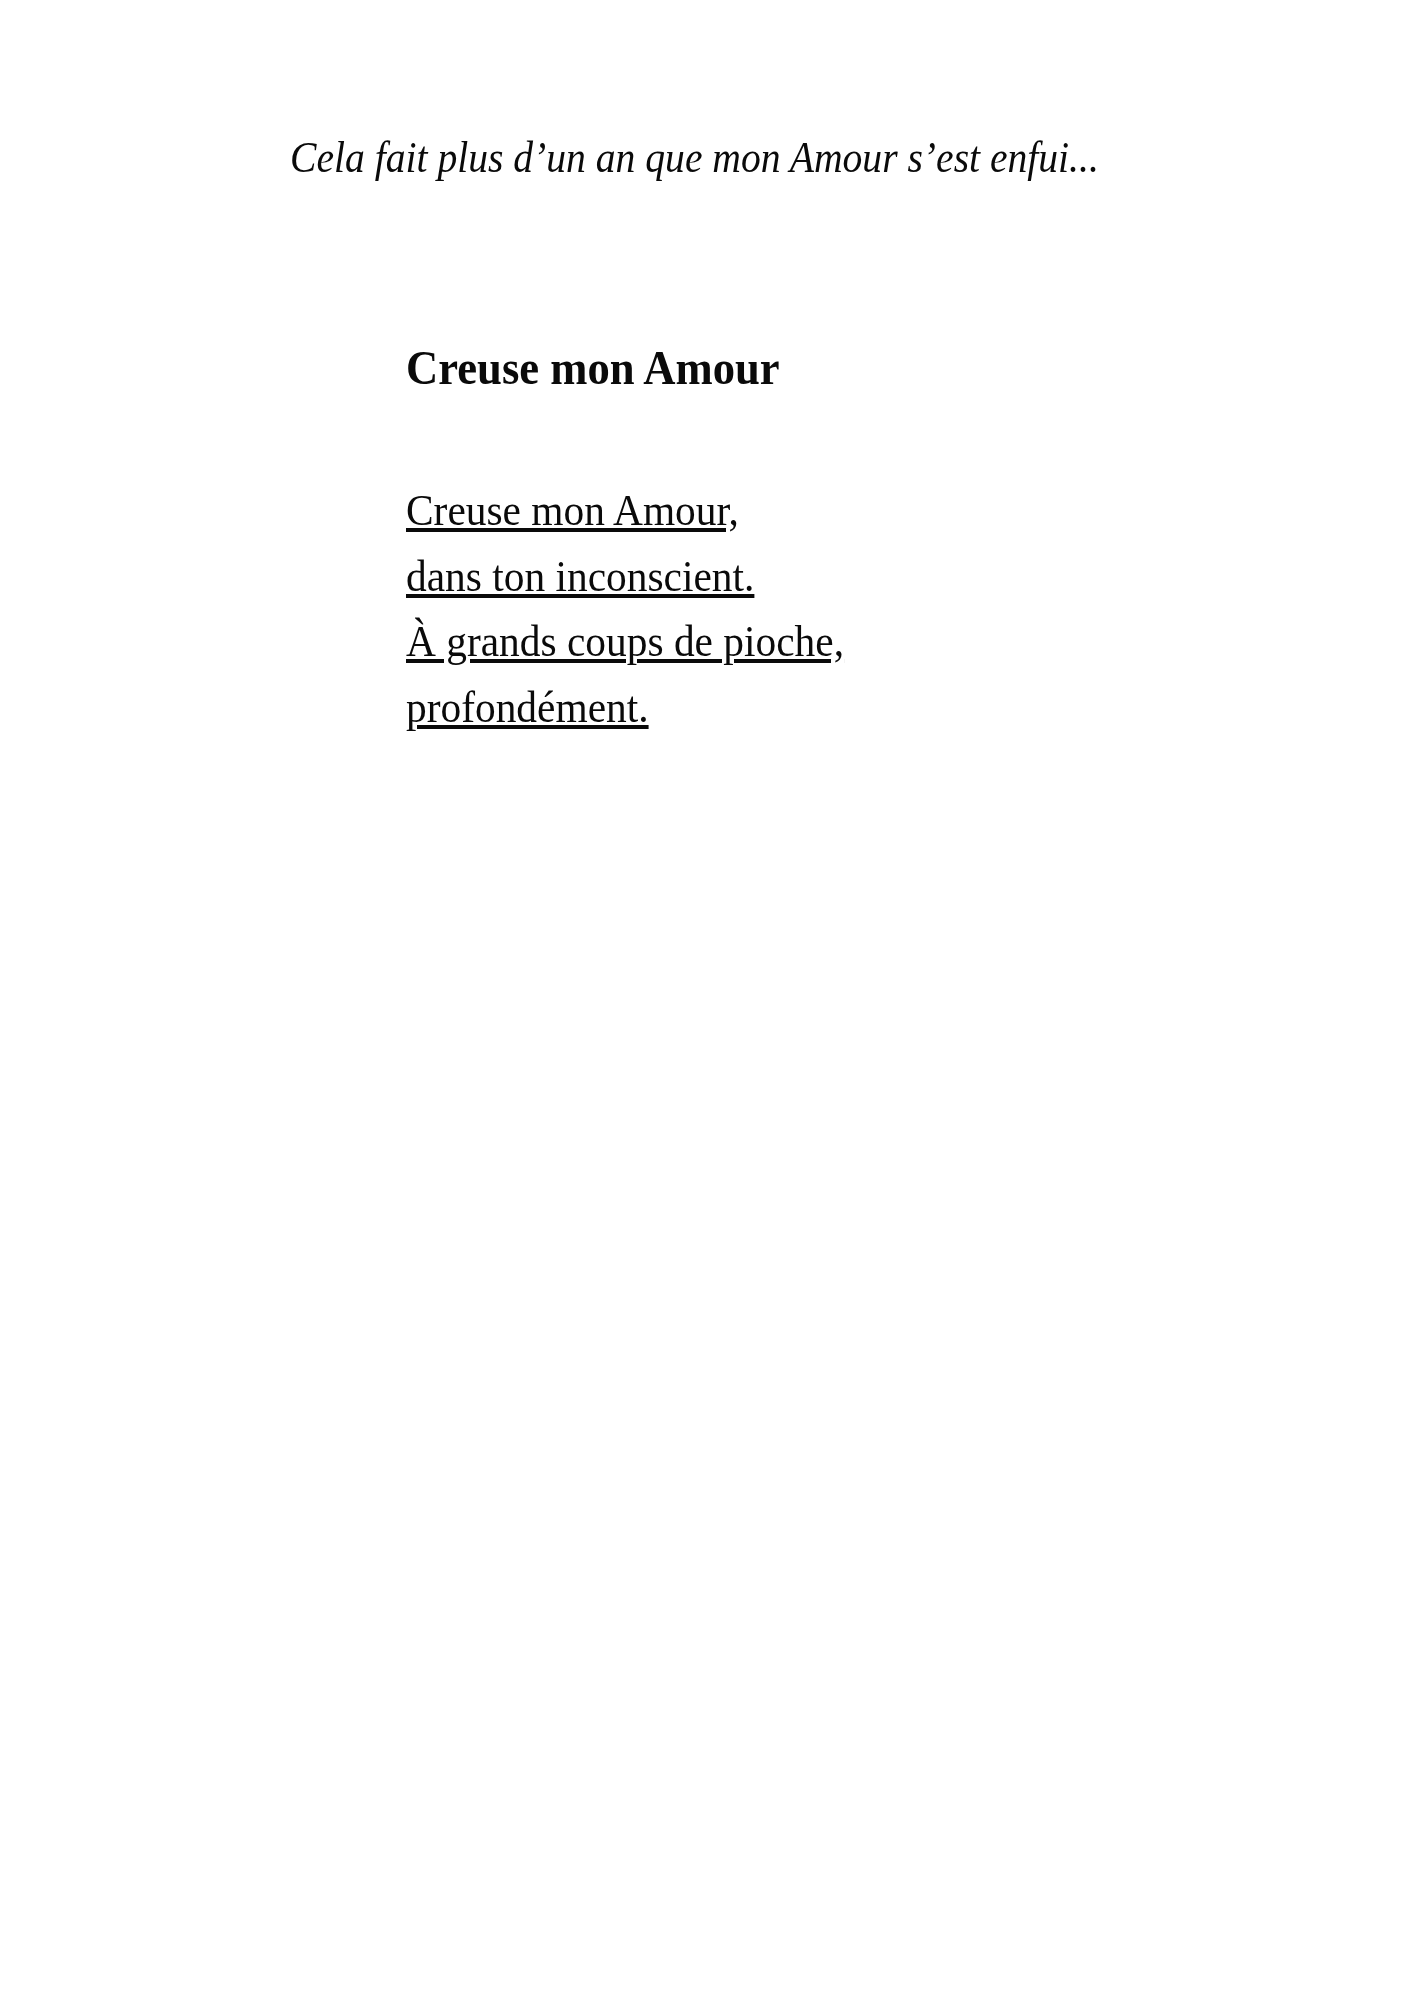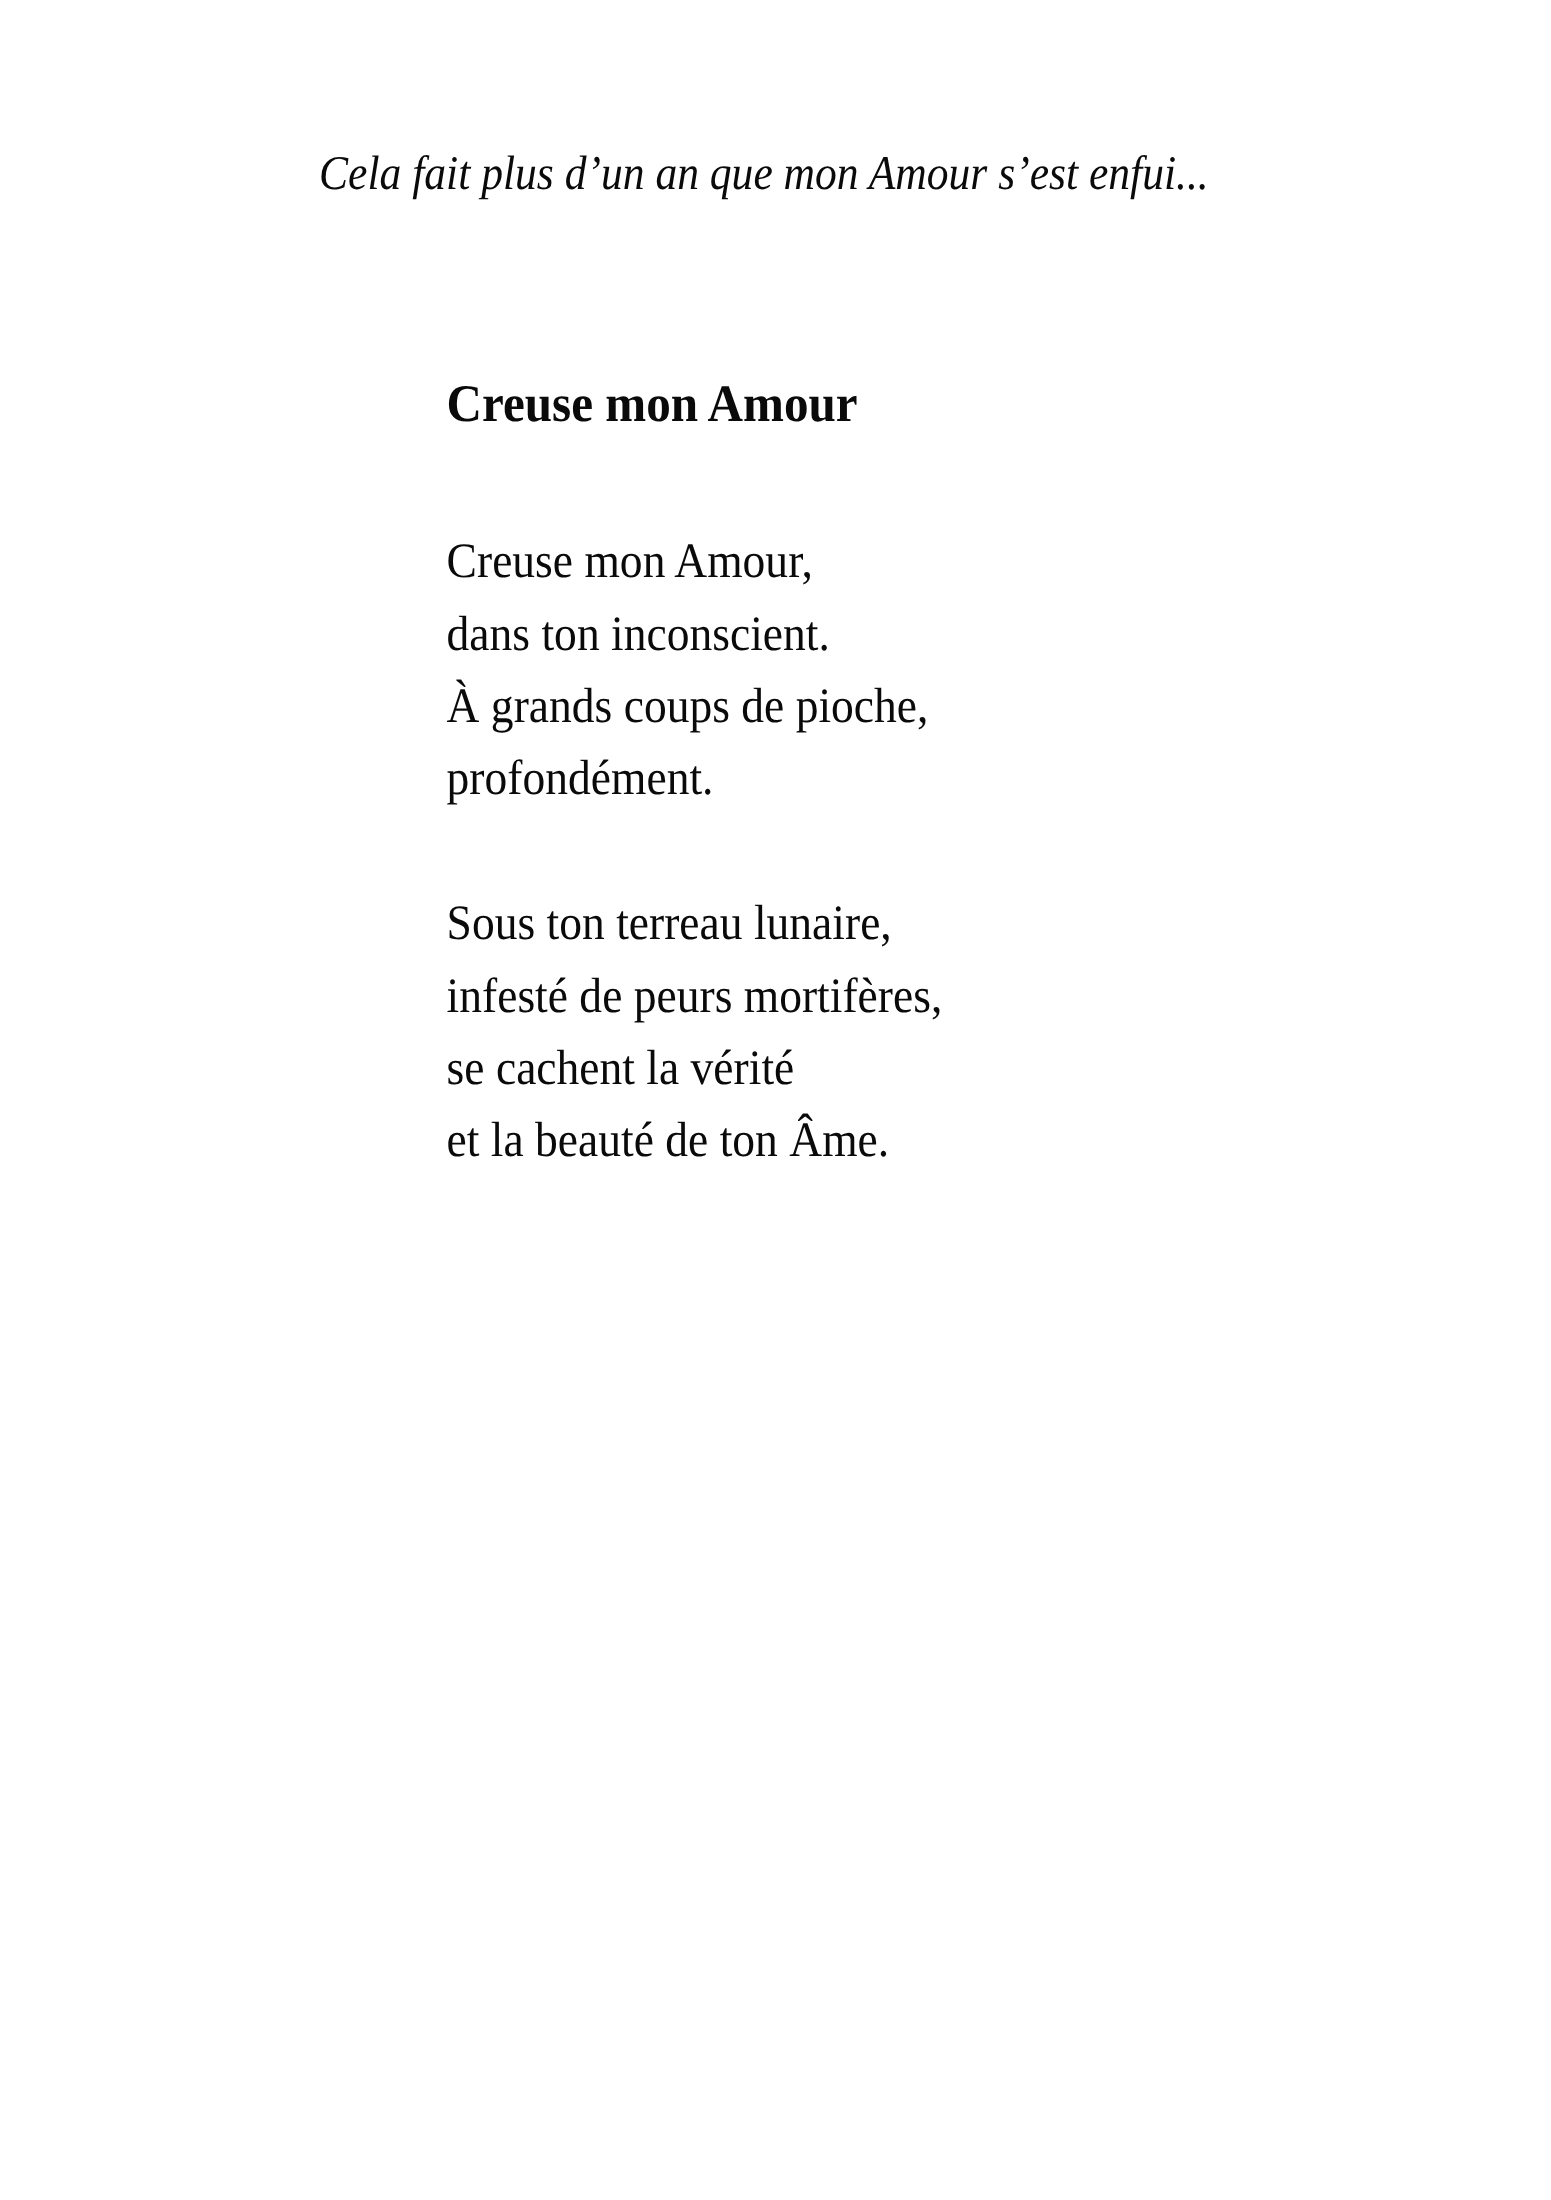--- a/index.html
+++ b/index.html
@@ -39,20 +39,21 @@
       transform-origin: left top;
     }
     .poem {
       position: absolute;
       left: 406px;
       top: 478px;
       width: 900px;
     }
     .stanza {
       margin: 0 0 67px 0;
+      text-decoration: underline;
     }
     .line {
       display: block;
       font-size: 45px;
       line-height: 65.5px;
       white-space: nowrap;
       transform: scaleX(0.92);
       transform-origin: left top;
     }
   </style>
@@ -64,20 +65,14 @@
 
   <div class="title">Creuse mon Amour</div>
 
   <div class="poem">
     <div class="stanza">
       <span class="line">Creuse mon Amour,</span>
       <span class="line">dans ton inconscient.</span>
       <span class="line">À grands coups de pioche,</span>
       <span class="line">profondément.</span>
     </div>
-    <div class="stanza">
-      <span class="line">Sous ton terreau lunaire,</span>
-      <span class="line">infesté de peurs mortifères,</span>
-      <span class="line">se cachent la vérité</span>
-      <span class="line">et la beauté de ton Âme.</span>
-    </div>
   </div>
 </div>
 
 </body></html>

